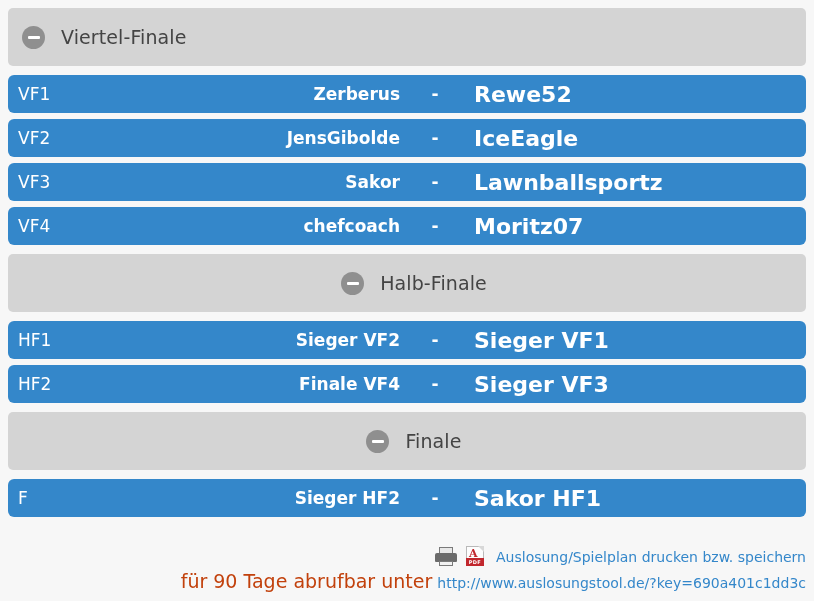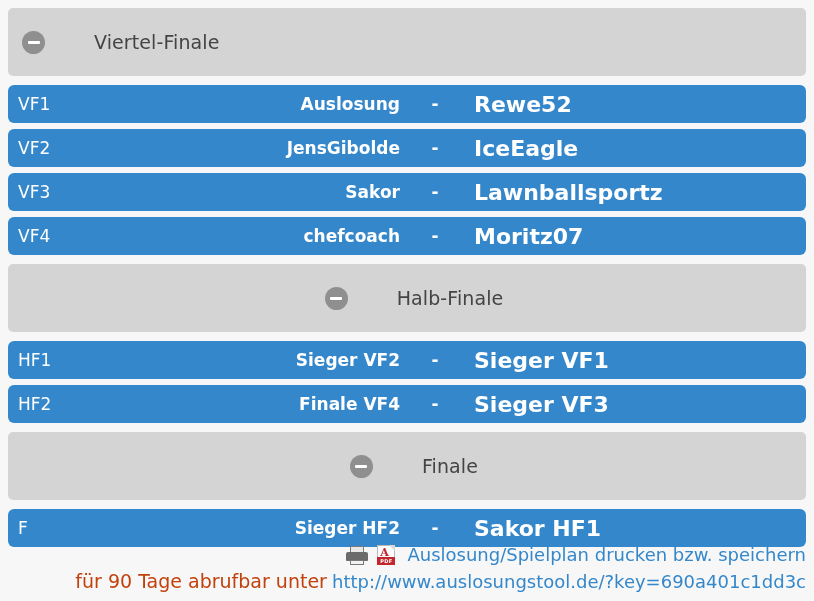--- a/index.html
+++ b/index.html
@@ -27,29 +27,28 @@
     position: absolute;
     left: 0;
     top: 0;
     width: 814px;
     padding: 8px 8px 0 8px;
     box-sizing: border-box;
   }
 
   
   .round-header {
-    height: 68px;
+    height: 58px;
     background: #d4d4d4;
     border-radius: 5px;
     display: flex;
     align-items: center;
     padding-left: 14px;
     margin-bottom: 9px;
     box-sizing: border-box;
-    gap: 33px;
   }
   .round-header.spaced-top {
     margin-top: 9px;
     justify-content: center;
   }
 
   .collapse-icon {
     width: 23px;
     height: 23px;
     border-radius: 50%;
@@ -250,21 +249,21 @@
     color: #ffffff;
     font-size: 5px;
     font-weight: bold;
     line-height: 8px;
     text-align: center;
     letter-spacing: 0.3px;
   }
 
   .link {
     color: #3487ca;
-    font-size: 18px;
+    font-size: 14px;
     text-decoration: none;
     cursor: pointer;
   }
 
   .footer-text {
     color: #c2410c;
     font-size: 19px;
   }
 </style>
 </head>
@@ -277,21 +276,21 @@
     <div class="round-block">
       <div class="round-header">
         <span class="collapse-icon">
           <span class="bar"></span>
         </span>
         <span class="round-title">Viertel-Finale</span>
       </div>
 
       <div class="match-row">
         <span class="match-code">VF1</span>
-        <span class="team-home">Auslosung</span>
+        <span class="team-home">Zerberus</span>
         <span class="vs-dash">-</span>
         <span class="team-away">Rewe52</span>
       </div>
 
       <div class="match-row">
         <span class="match-code">VF2</span>
         <span class="team-home">JensGibolde</span>
         <span class="vs-dash">-</span>
         <span class="team-away">IceEagle</span>
       </div>

